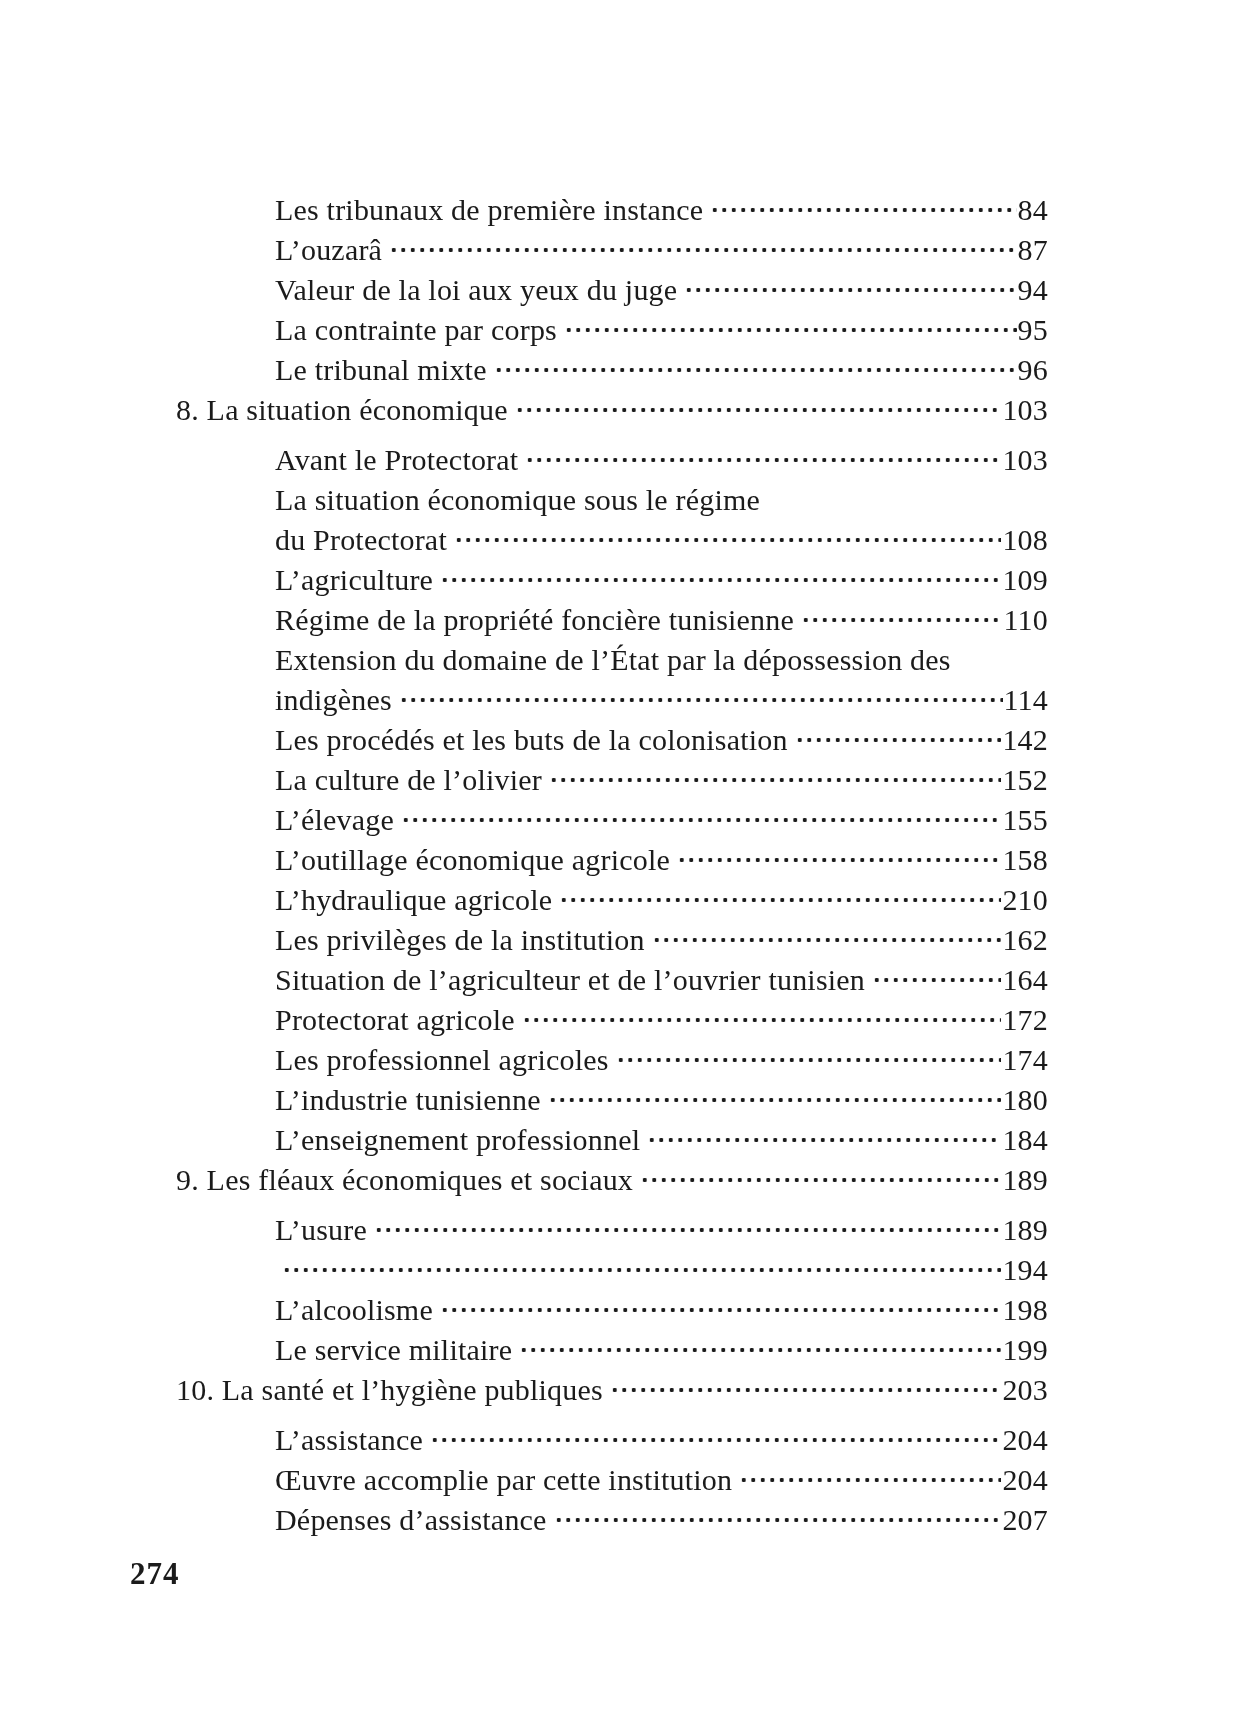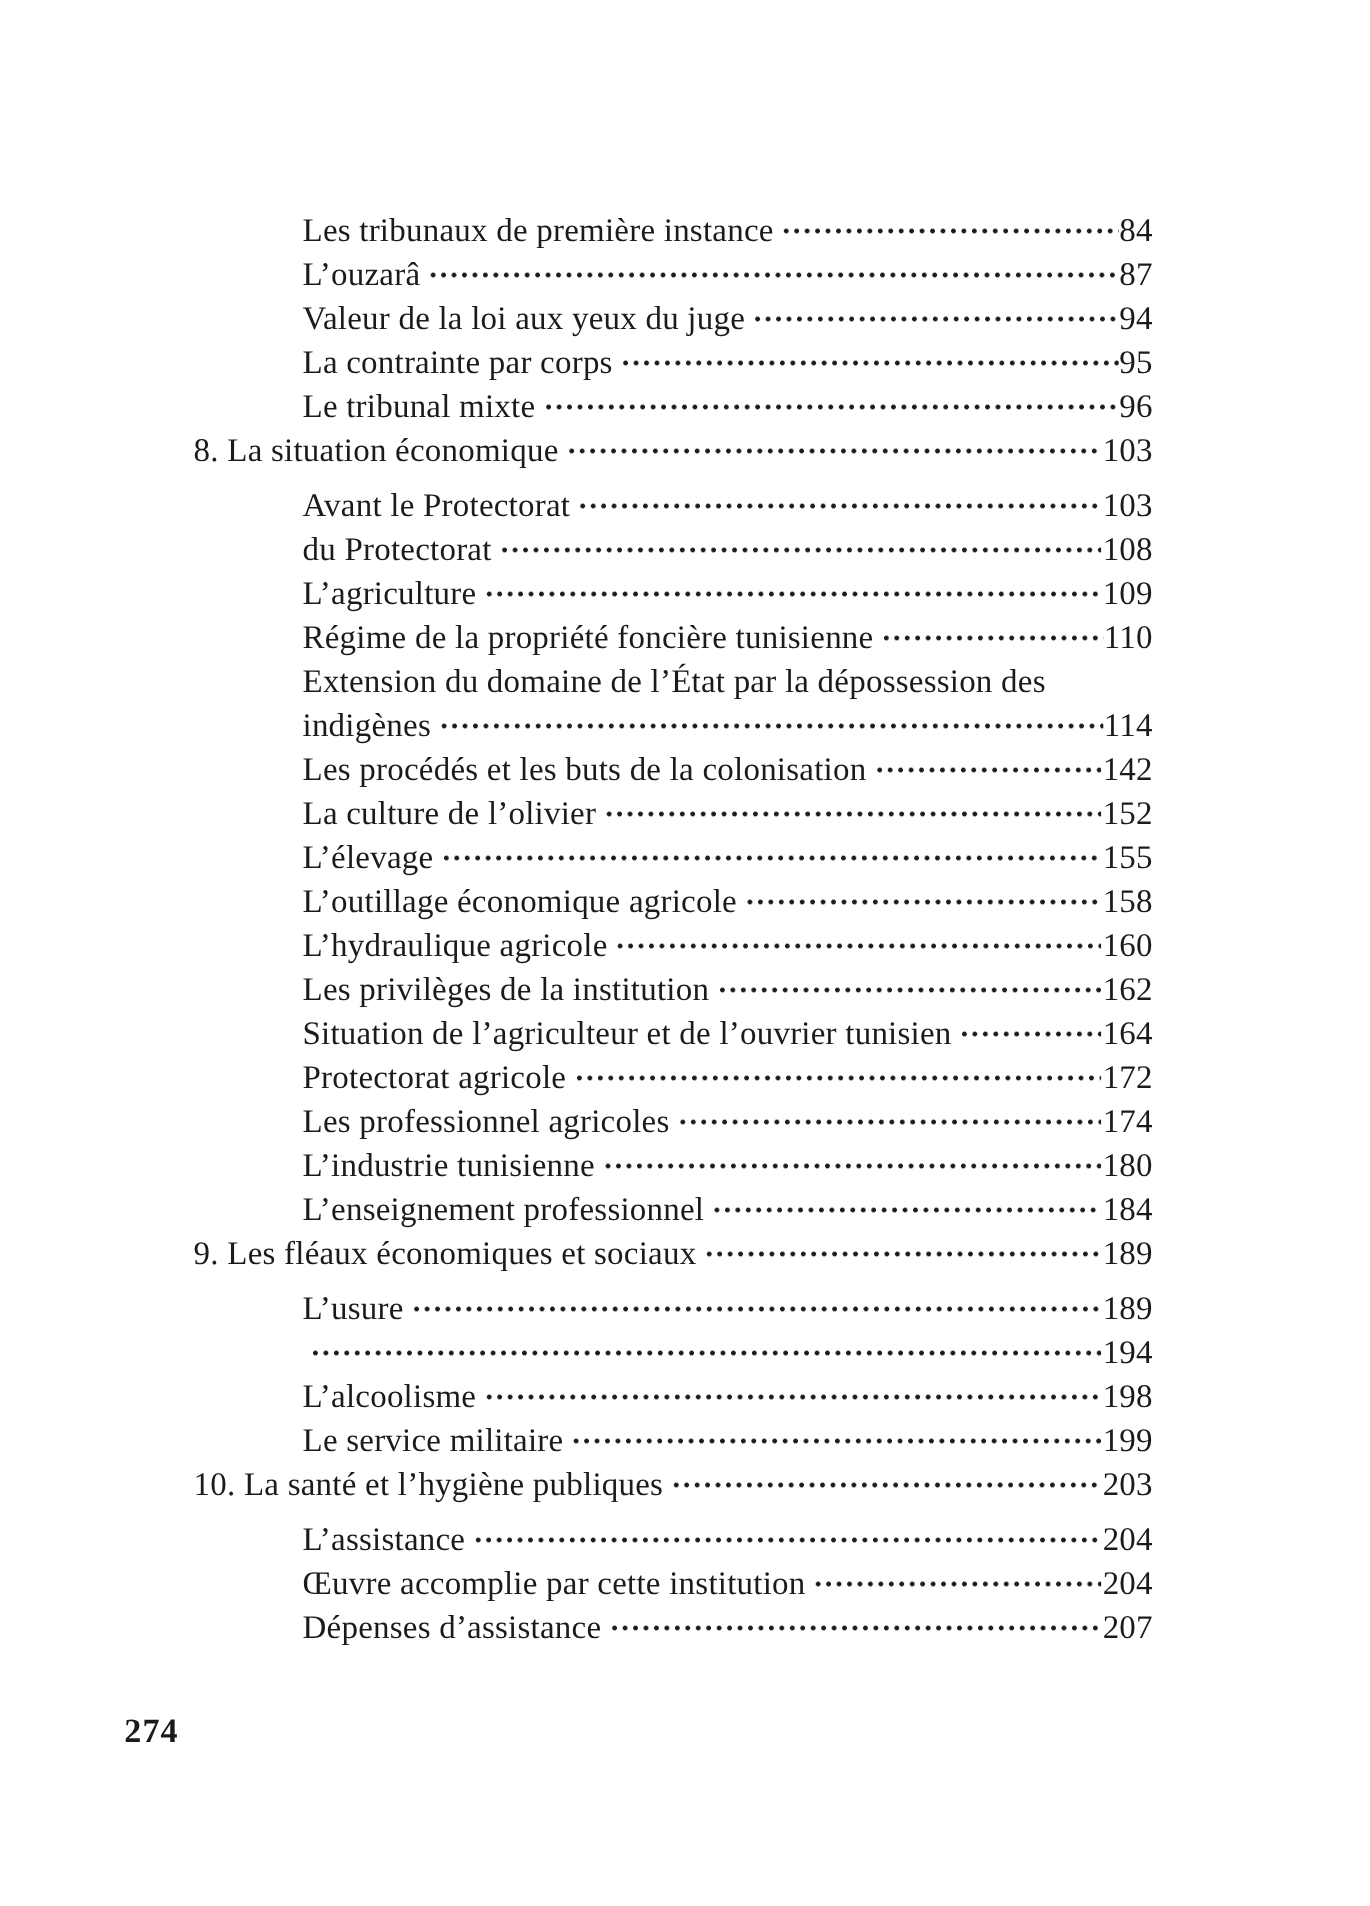--- a/index.html
+++ b/index.html
@@ -46,21 +46,21 @@
     background-size: 9.5px 6px;
     background-repeat: repeat-x;
     background-position: 0 50%;
   }
   .pg {
     flex: 0 0 auto;
     white-space: nowrap;
   }
   .folio {
     position: absolute;
-    left: 113px;
+    left: 130px;
     top: 1556px;
     font-size: 31px;
     font-weight: bold;
     letter-spacing: 1px;
   }
 </style>
 </head>
 <body>
 
 <div class="toc" id="toc-container">
@@ -108,20 +108,23 @@
     </div>
     <div class="toc-row sub">
       <div class="toc-line">
         <span class="lbl">Avant le Protectorat</span>
         <span class="leader"></span>
         <span class="pg">103</span>
       </div>
     </div>
     <div class="toc-row sub">
       <div class="toc-line">
+        <span class="lbl">La situation économique sous le régime</span>
+      </div>
+      <div class="toc-line">
         <span class="lbl">du Protectorat</span>
         <span class="leader"></span>
         <span class="pg">108</span>
       </div>
     </div>
     <div class="toc-row sub">
       <div class="toc-line">
         <span class="lbl">L’agriculture</span>
         <span class="leader"></span>
         <span class="pg">109</span>
@@ -169,21 +172,21 @@
       <div class="toc-line">
         <span class="lbl">L’outillage économique agricole</span>
         <span class="leader"></span>
         <span class="pg">158</span>
       </div>
     </div>
     <div class="toc-row sub">
       <div class="toc-line">
         <span class="lbl">L’hydraulique agricole</span>
         <span class="leader"></span>
-        <span class="pg">160</span>
+        <span class="pg">210</span>
       </div>
     </div>
     <div class="toc-row sub">
       <div class="toc-line">
         <span class="lbl">Les privilèges de la institution</span>
         <span class="leader"></span>
         <span class="pg">162</span>
       </div>
     </div>
     <div class="toc-row sub">

